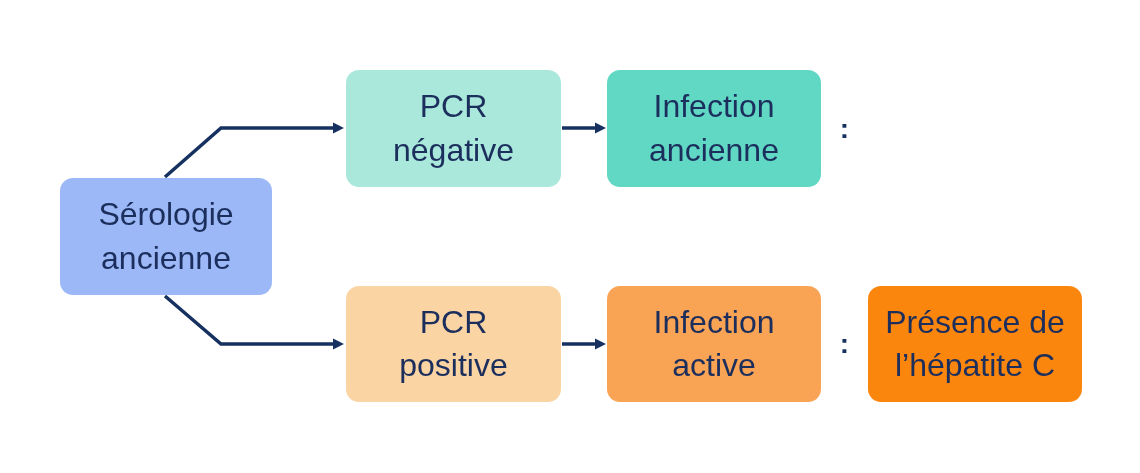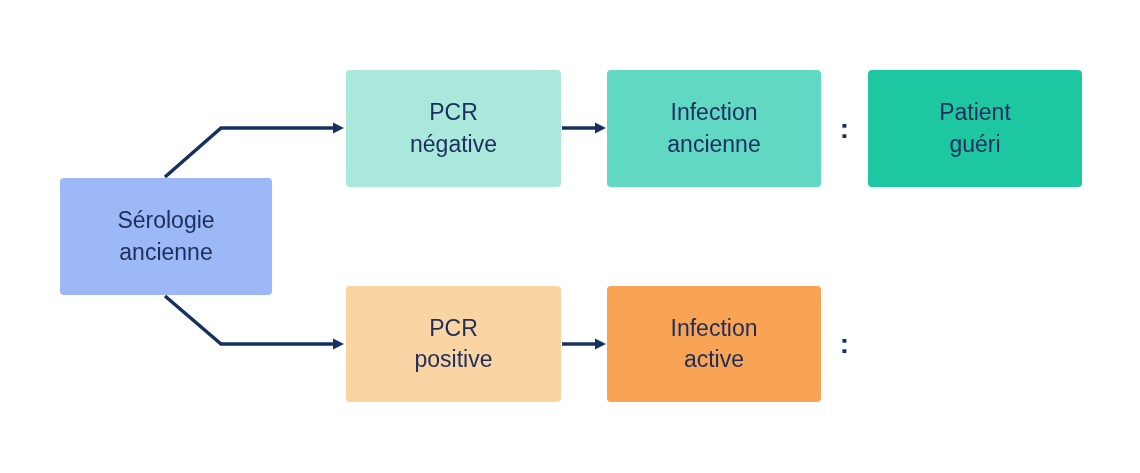--- a/index.html
+++ b/index.html
@@ -14,25 +14,25 @@
     font-family: "Liberation Sans", "DejaVu Sans", sans-serif;
   }
   .canvas {
     position: relative;
     width: 1140px; height: 473px;
     background: var(--background);
     overflow: hidden;
   }
   .node {
     position: absolute;
-    border-radius: 4px;
+    border-radius: 13px;
     display: flex; align-items: center; justify-content: center;
     text-align: center;
     color: var(--text);
-    font-size: 23px; line-height: 1.35;
+    font-size: 32px; line-height: 1.35;
   }
   .node-label { white-space: pre-line; }
   .node-root          { background: var(--node-root); left:60px;  top:178px; width:212px; height:117px; }
   .node-teal-light    { background: var(--node-teal-light);   left:346px; top:70px;  width:215px; height:117px; }
   .node-teal-mid      { background: var(--node-teal-mid);     left:607px; top:70px;  width:214px; height:117px; }
   .node-teal-strong   { background: var(--node-teal-strong);  left:868px; top:70px;  width:214px; height:117px; }
   .node-orange-light  { background: var(--node-orange-light); left:346px; top:286px; width:215px; height:116px; }
   .node-orange-mid    { background: var(--node-orange-mid);   left:607px; top:286px; width:214px; height:116px; }
   .node-orange-strong { background: var(--node-orange-strong);left:868px; top:286px; width:214px; height:116px; }
   .relation {
@@ -77,33 +77,33 @@
 
   <div class="node node-teal-mid">
     <span class="node-label">Infection
 ancienne</span>
   </div>
 
   <div class="relation relation-top">
     <span>:</span>
   </div>
 
-  <div class="node node-teal-strong">
-    <span class="node-label">Patient
-guéri</span>
-  </div>
 
   <div class="node node-orange-light">
     <span class="node-label">PCR
 positive</span>
   </div>
 
   <div class="node node-orange-mid">
     <span class="node-label">Infection
 active</span>
   </div>
 
   <div class="relation relation-bottom">
     <span>:</span>
   </div>
 
+  <div class="node node-orange-strong">
+    <span class="node-label">Présence de
+l’hépatite C</span>
+  </div>
 
 </div>
 
 </body></html>

